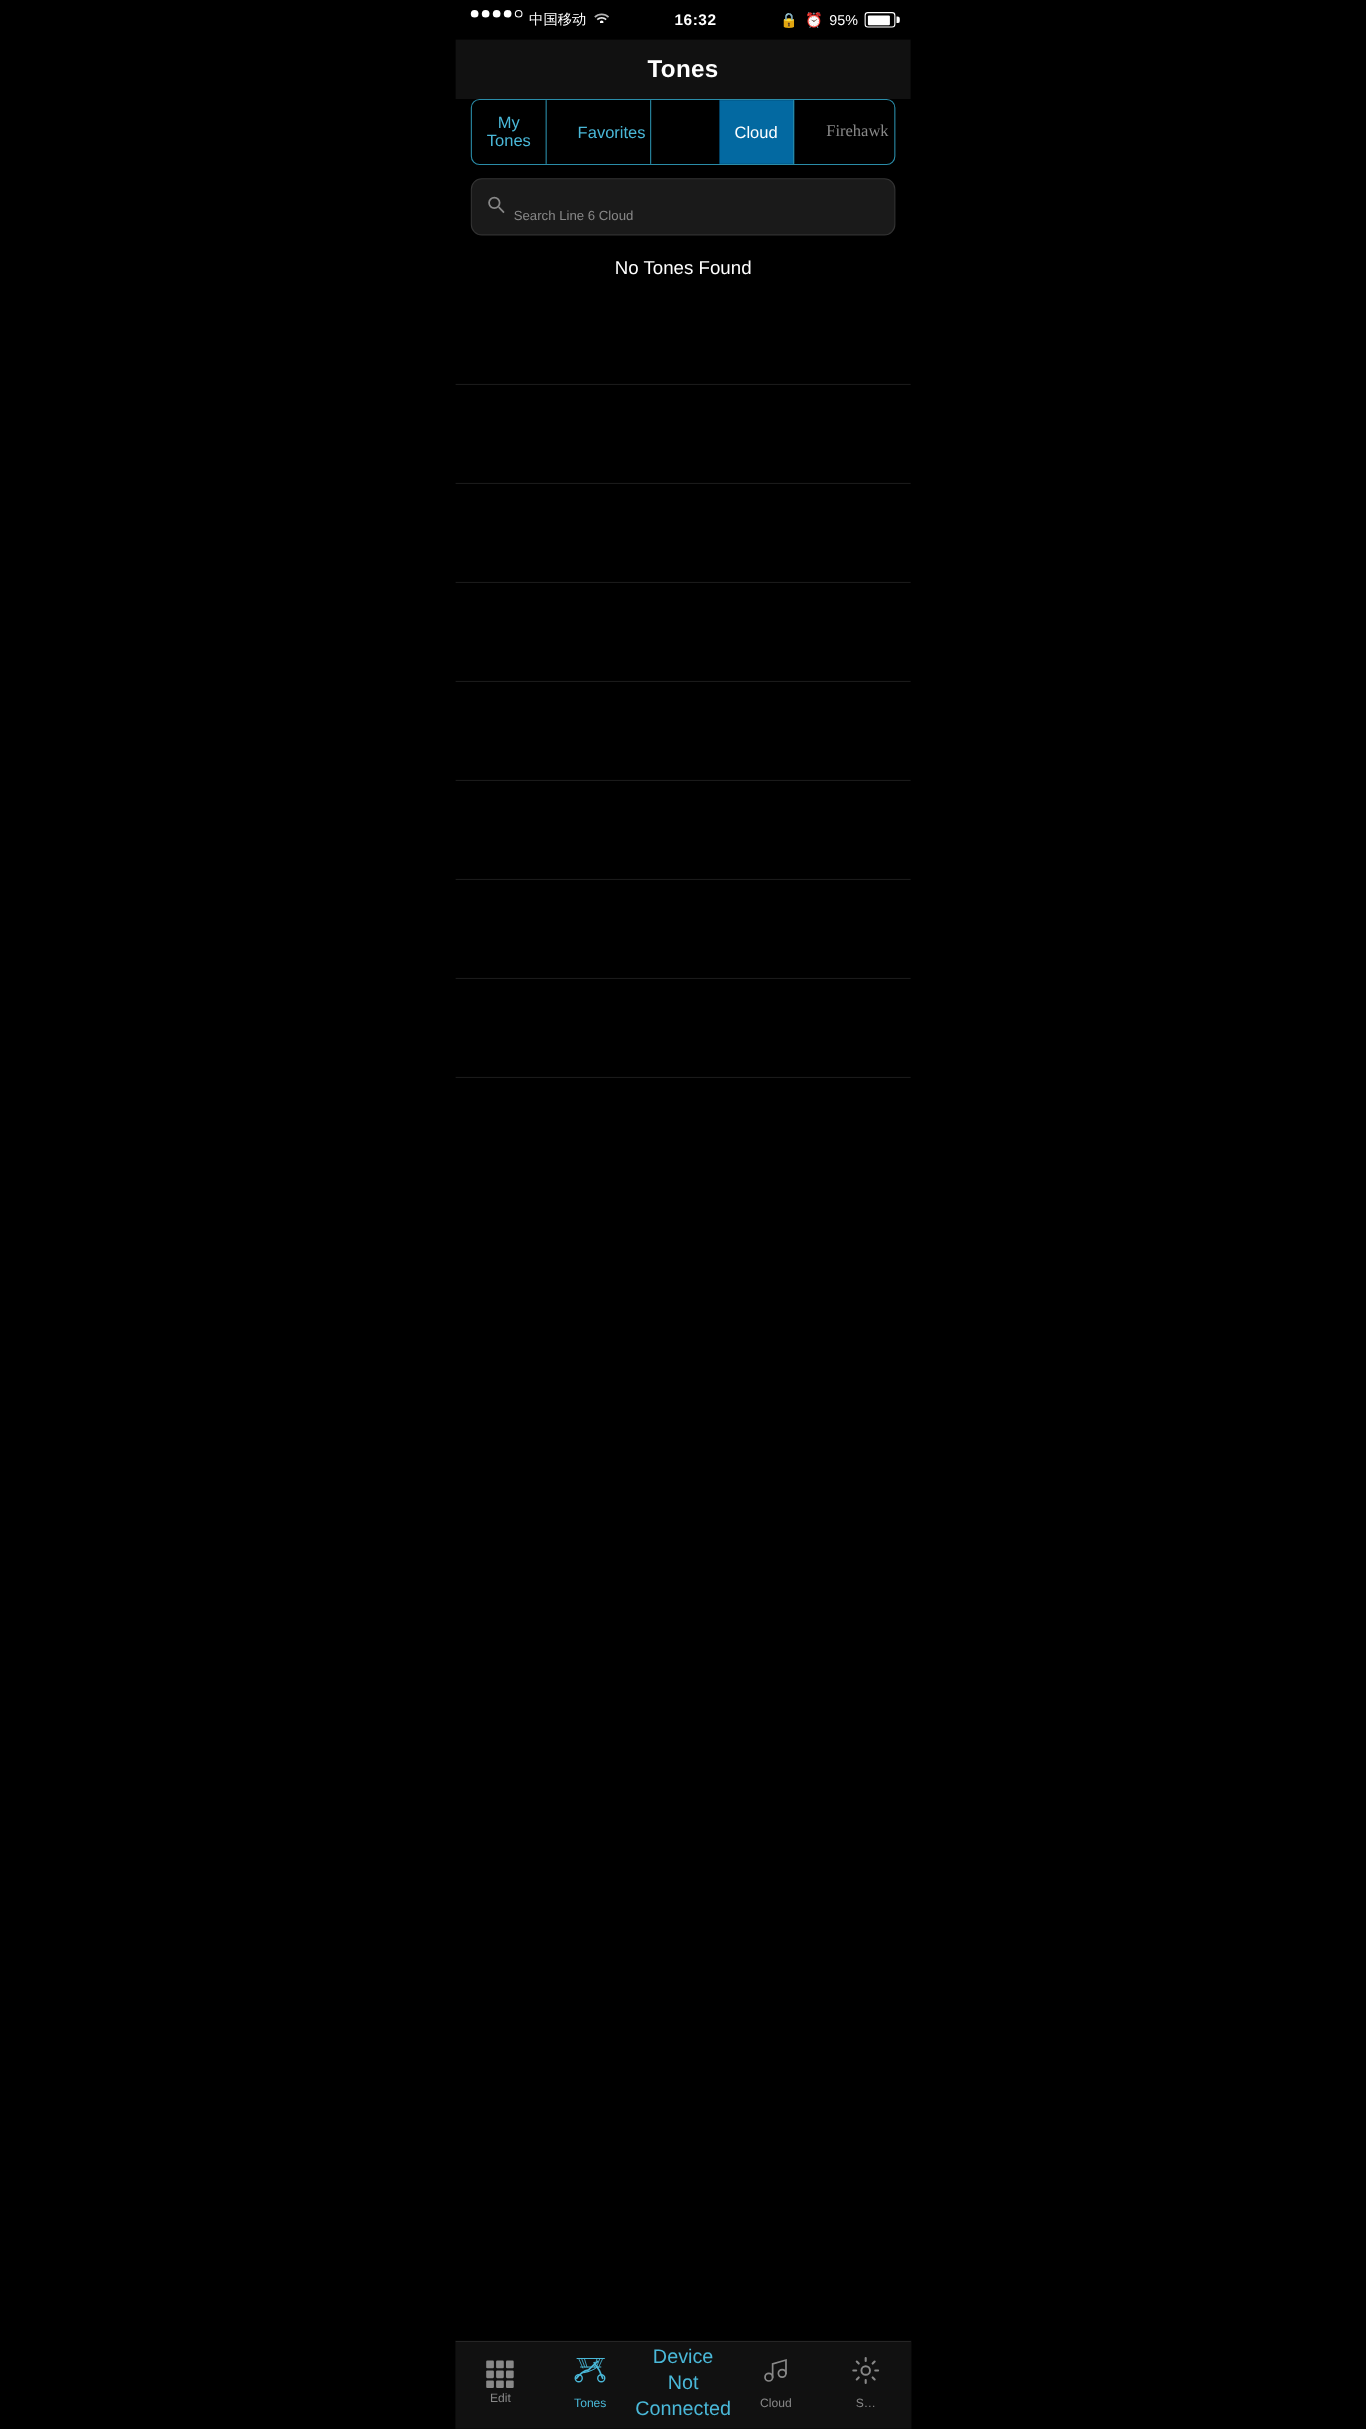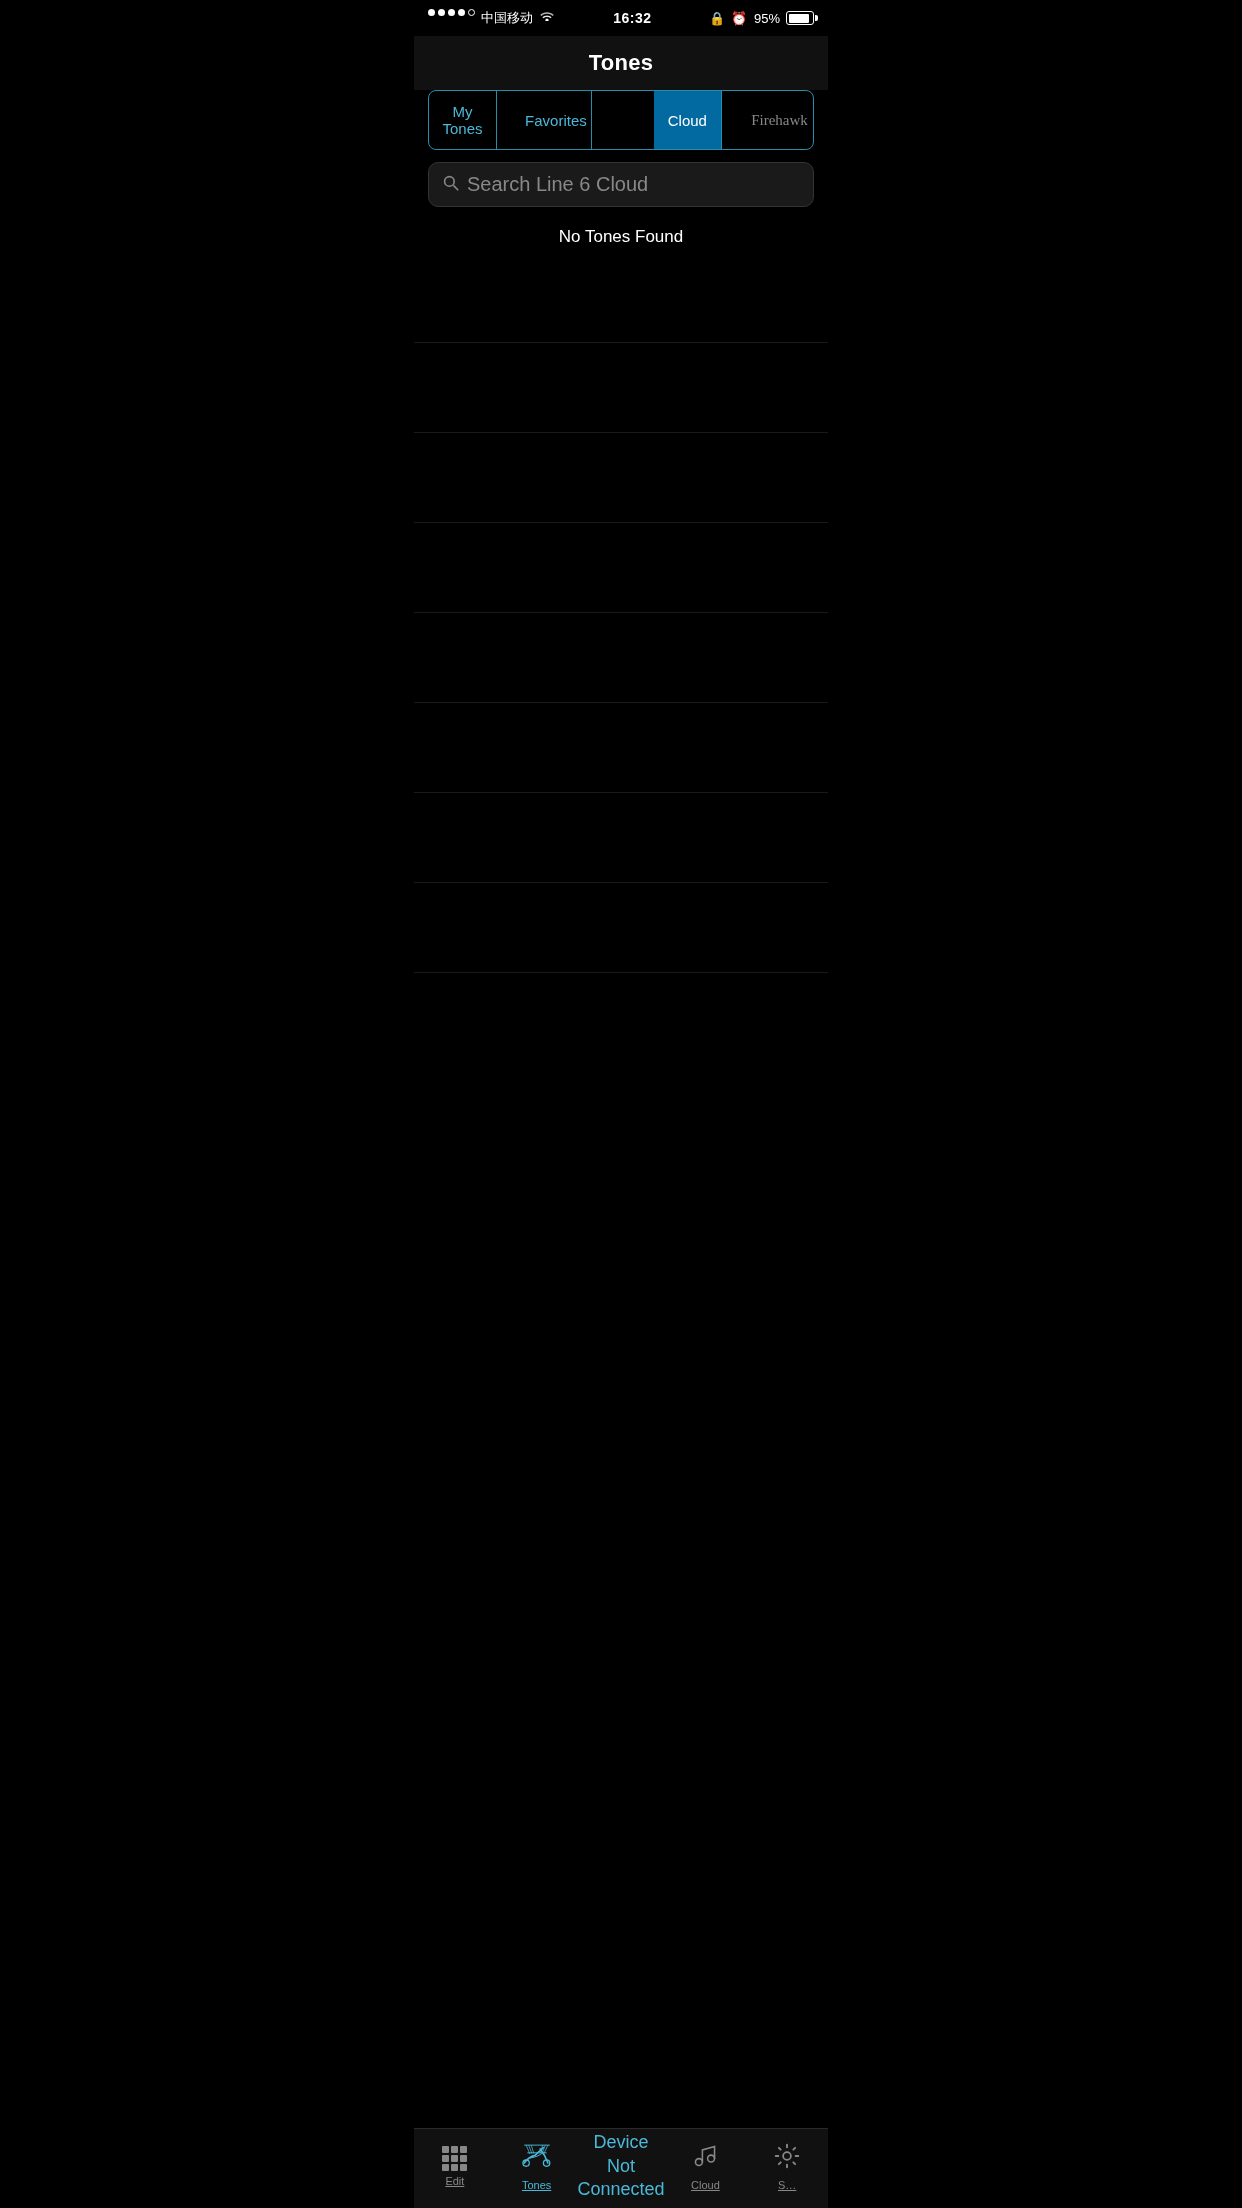--- a/index.html
+++ b/index.html
@@ -117,23 +117,24 @@
       gap: 8px;
     }
     .search-icon-svg {
       color: #888;
       font-size: 16px;
     }
     .search-input {
       background: transparent;
       border: none;
       color: #888;
-      font-size: 20px;
+      font-size: 12px;
       outline: none;
       flex: 1;
+      margin-top: 16px;
     }
     .search-input::placeholder { color: #888; }
 
     
     .no-tones {
       text-align: center;
       color: #fff;
       font-size: 17px;
       padding: 12px 0 6px;
     }
@@ -167,21 +168,20 @@
       display: flex;
       flex-direction: column;
       align-items: center;
       gap: 4px;
       flex: 1;
       cursor: pointer;
     }
     .bottom-tab-label {
       font-size: 11px;
       color: #888;
-      text-decoration: underline;
     }
     .bottom-tab-label.active { color: #4ab8d8; }
 
     .device-not-connected {
       font-size: 18px;
       color: #4ab8d8;
       text-align: center;
       line-height: 1.3;
     }
 

